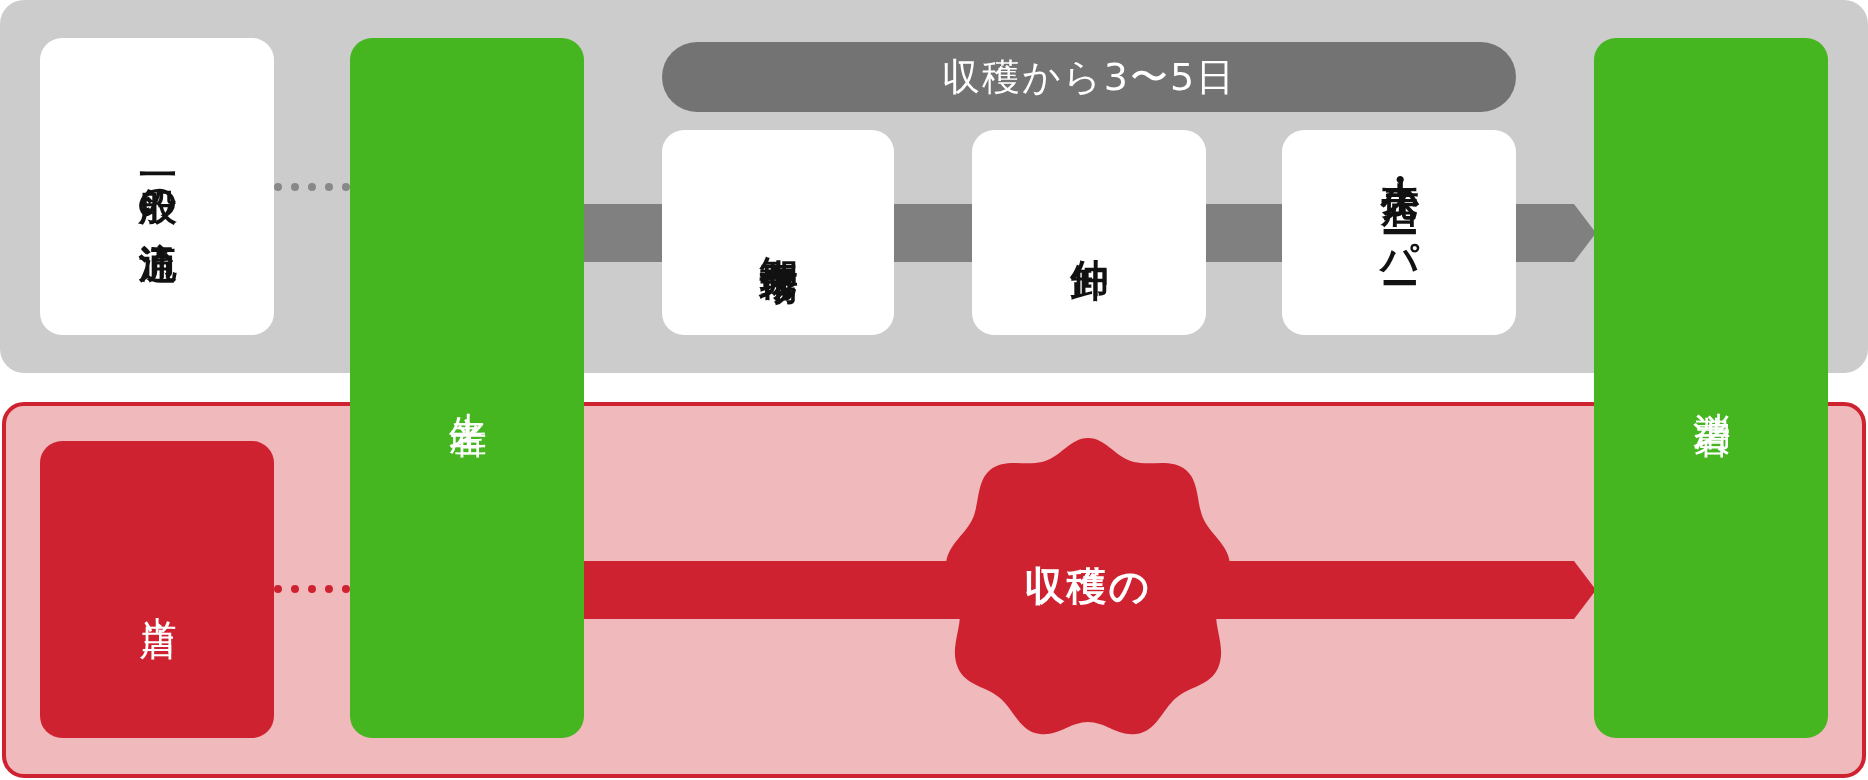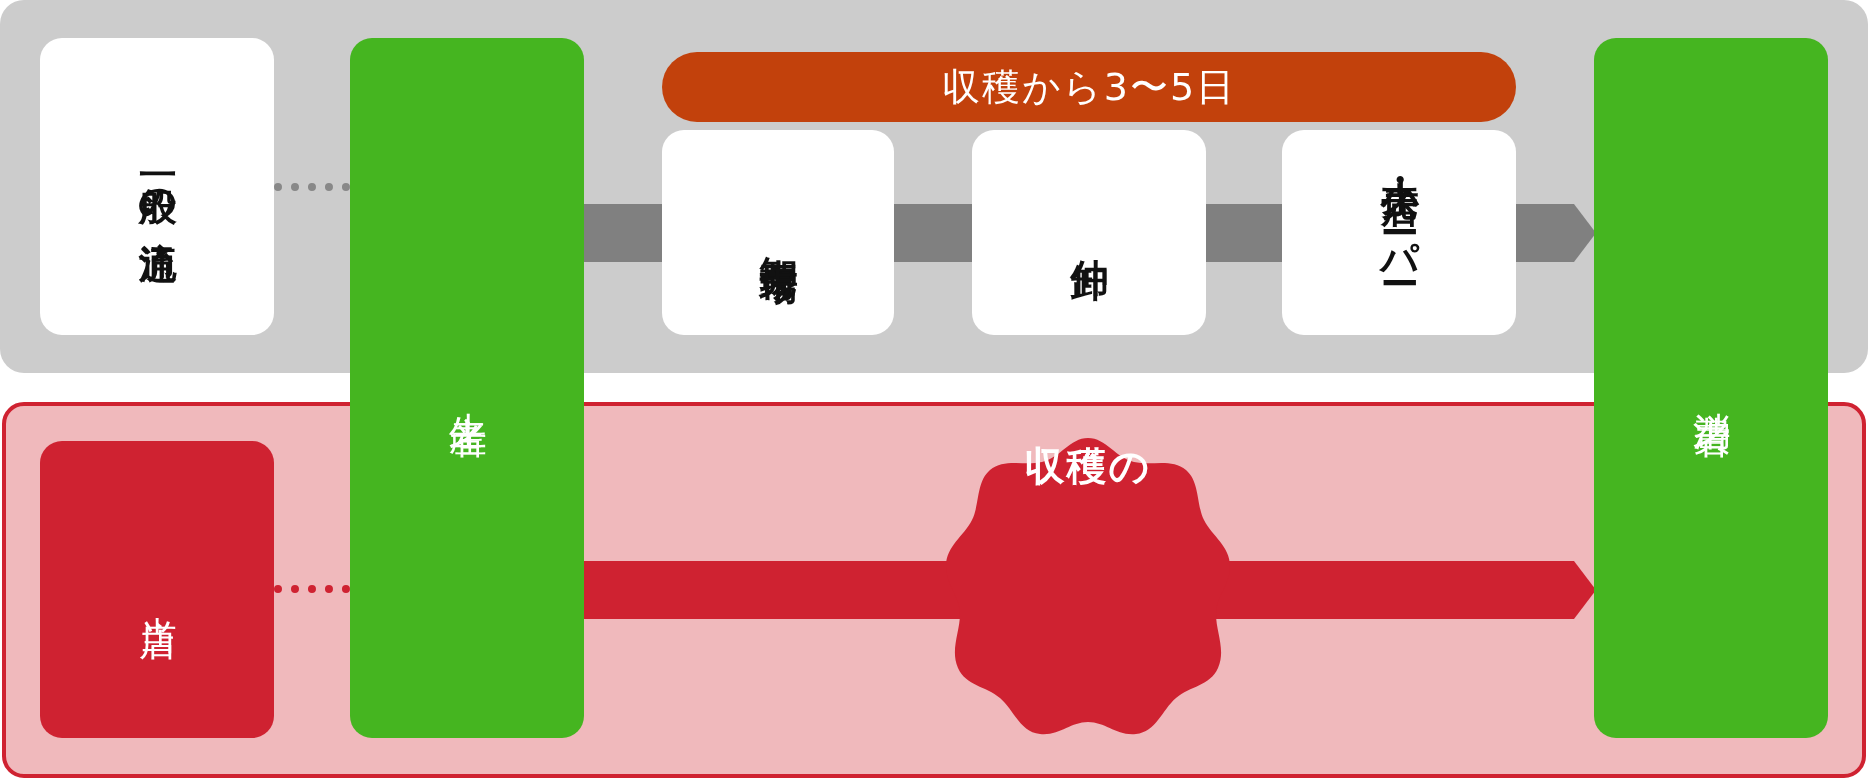--- a/index.html
+++ b/index.html
@@ -8,21 +8,21 @@
   .abs { position: absolute; box-sizing: border-box; }
   .panel-general { left: 0; top: 0; width: 1868px; height: 373px; background: #cccccc; border-radius: 24px; }
   .panel-store { left: 2px; top: 402px; width: 1864px; height: 376px; background: #f0b9bc;
                  border: 4px solid #cf2231; border-radius: 22px; }
   .box { border-radius: 22px; display: flex; align-items: center; justify-content: center; }
   .white { background: #ffffff; color: #111111; }
   .green { background: #45b520; color: #ffffff; }
   .red { background: #cf2231; color: #ffffff; }
   .vtext { writing-mode: vertical-rl; text-orientation: upright; font-size: 38px; letter-spacing: 4px; line-height: 1.2; font-weight: bold; }
   .vtext.light { font-weight: normal; }
-  .pill { left: 662px; top: 52px; width: 854px; height: 70px; background: #c2410c; border-radius: 35px;
+  .pill { left: 662px; top: 42px; width: 854px; height: 70px; background: #737373; border-radius: 35px;
           color: #ffffff; font-size: 38px; display: flex; align-items: center; justify-content: center; letter-spacing: 2px; }
   .dots { height: 0; border-top: 8px dotted; }
   .badge-text { color: #ffffff; font-size: 40px; line-height: 1.5; text-align: center; font-weight: bold; letter-spacing: 2px; }
   svg { display: block; }
 </style>
 </head>
 <body>
 
 <div class="abs panel-general"></div>
 <div class="abs panel-store"></div>
@@ -72,17 +72,17 @@
 <svg class="abs" style="left:946px; top:436px;" width="284" height="300" viewBox="0 0 284 300">
   <path fill="#cf2231" d="
     M142,2
     C160,2 170,22 188,26 C206,30 226,22 240,34 C254,46 250,68 258,84
     C266,100 284,110 284,130 C284,150 270,160 270,178 C270,196 280,214 272,232
     C264,250 244,250 230,262 C216,274 210,296 190,298 C170,300 160,286 142,286
     C124,286 114,300 94,298 C74,296 68,274 54,262 C40,250 20,250 12,232
     C4,214 14,196 14,178 C14,160 0,150 0,130 C0,110 18,100 26,84
     C34,68 30,46 44,34 C58,22 78,30 96,26 C114,22 124,2 142,2 Z"></path>
 </svg>
-<div class="abs" style="left:946px; top:436px; width:284px; height:300px; display:flex; justify-content:center;">
+<div class="abs" style="left:946px; top:436px; width:284px; height:300px; display:flex; align-items:center; justify-content:center;">
   <div class="badge-text">
     <div>収穫の</div>
   </div>
 </div>
 
 </body></html>

